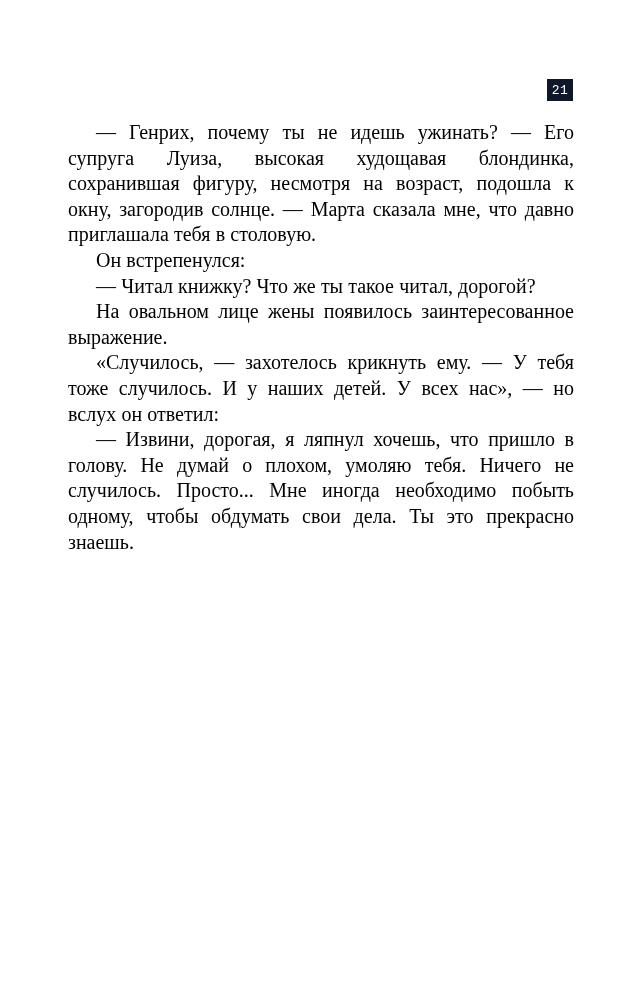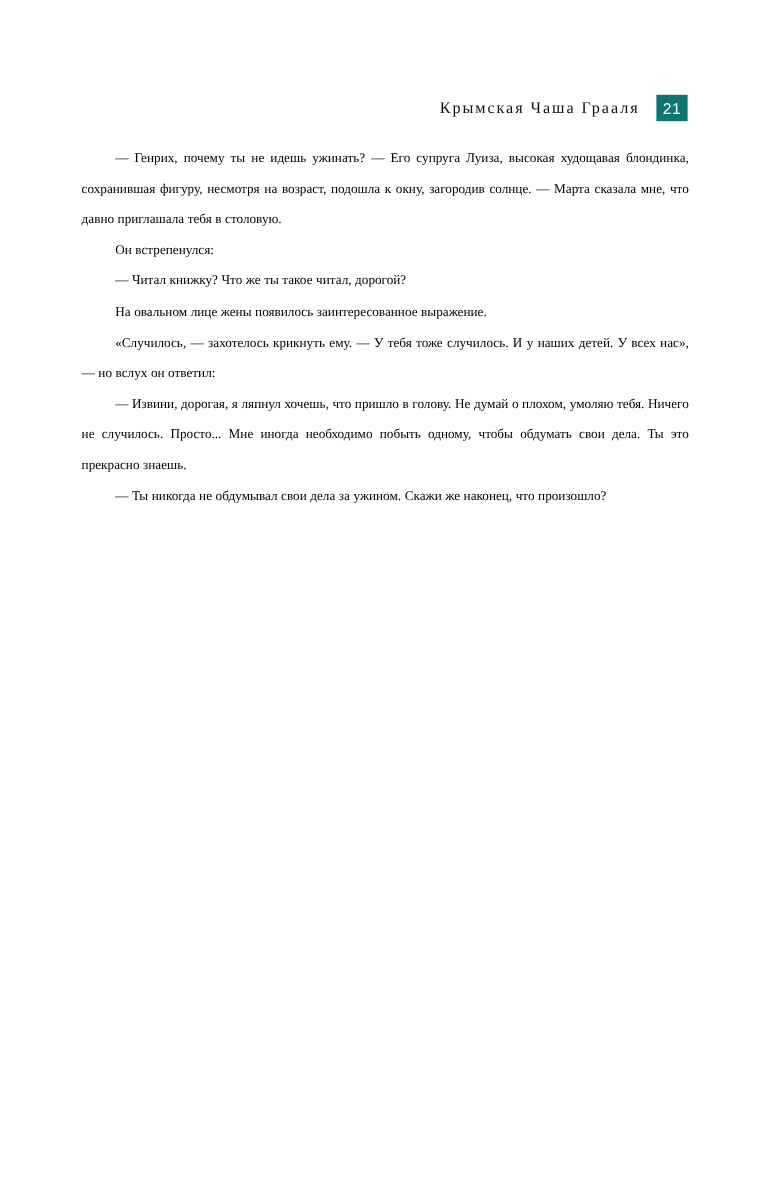--- a/index.html
+++ b/index.html
@@ -36,58 +36,56 @@
     font-size: 13.5px;
     letter-spacing: 1.6px;
     font-weight: 400;
     color: #111111;
     white-space: nowrap;
     margin-right: 14px;
   }
   .folio {
     width: 26px;
     height: 22px;
-    background: #0f766e;
+    background: #0f172a;
     color: #ffffff;
-    font-family: Liberation Sans, sans-serif;
+    font-family: Liberation Mono, monospace;
     font-size: 13px;
     display: flex;
     align-items: center;
     justify-content: center;
     letter-spacing: 0.5px;
   }
   .body-text {
     position: absolute;
     top: 120px;
     left: 68px;
     width: 506px;
   }
   p.para {
     margin: 0;
-    font-size: 11px;
+    font-size: 20px;
     line-height: 25.6px;
     text-align: justify;
     text-indent: 28px;
     hyphens: manual;
     word-spacing: 0.2px;
   }
 </style>
 </head>
 <body>
 
 <div class="page">
 
   <div class="header">
-    <span class="running-title">Крымская Чаша Грааля</span>
     <span class="folio">21</span>
   </div>
 
   <div class="body-text">
     <p class="para">— Генрих, почему ты не идешь ужинать? — Его супруга Луиза, высокая худощавая блондинка, сохранившая фигуру, несмотря на возраст, подошла к окну, загородив солнце. — Марта сказала мне, что давно приглашала тебя в столовую.</p>
     <p class="para">Он встрепенулся:</p>
     <p class="para">— Читал книжку? Что же ты такое читал, дорогой?</p>
     <p class="para">На овальном лице жены появилось заинтересованное выражение.</p>
     <p class="para">«Случилось, — захотелось крикнуть ему. — У тебя тоже случилось. И у наших детей. У всех нас», — но вслух он ответил:</p>
     <p class="para">— Извини, дорогая, я ляпнул хочешь, что пришло в голову. Не думай о плохом, умоляю тебя. Ничего не случилось. Просто... Мне иногда необходимо побыть одному, чтобы обдумать свои дела. Ты это прекрасно знаешь.</p>
-    <p class="para">— Ты никогда не обдумывал свои дела за ужином. Скажи же наконец, что произошло?</p>
   </div>
 
 </div>
 
 </body></html>

